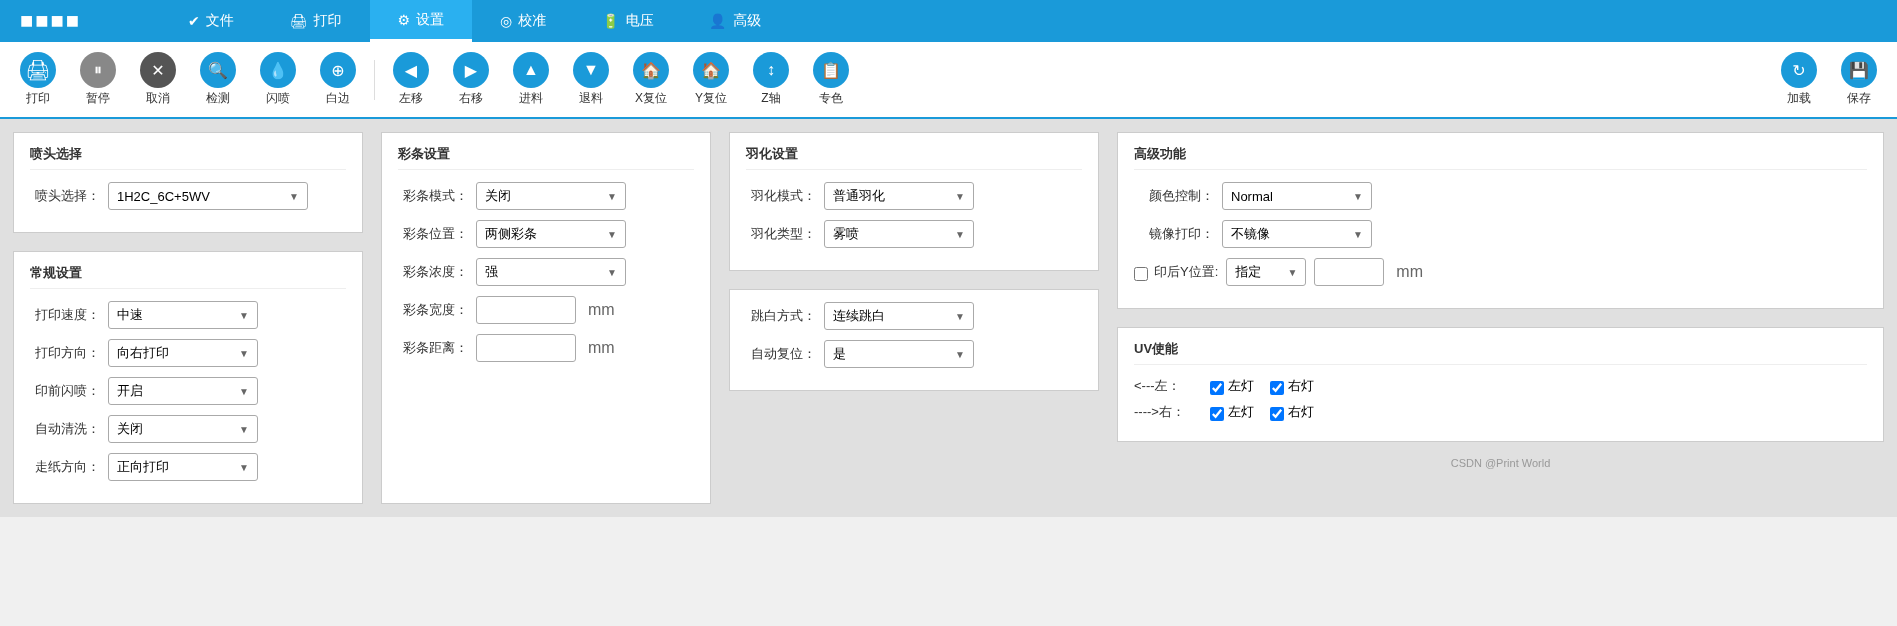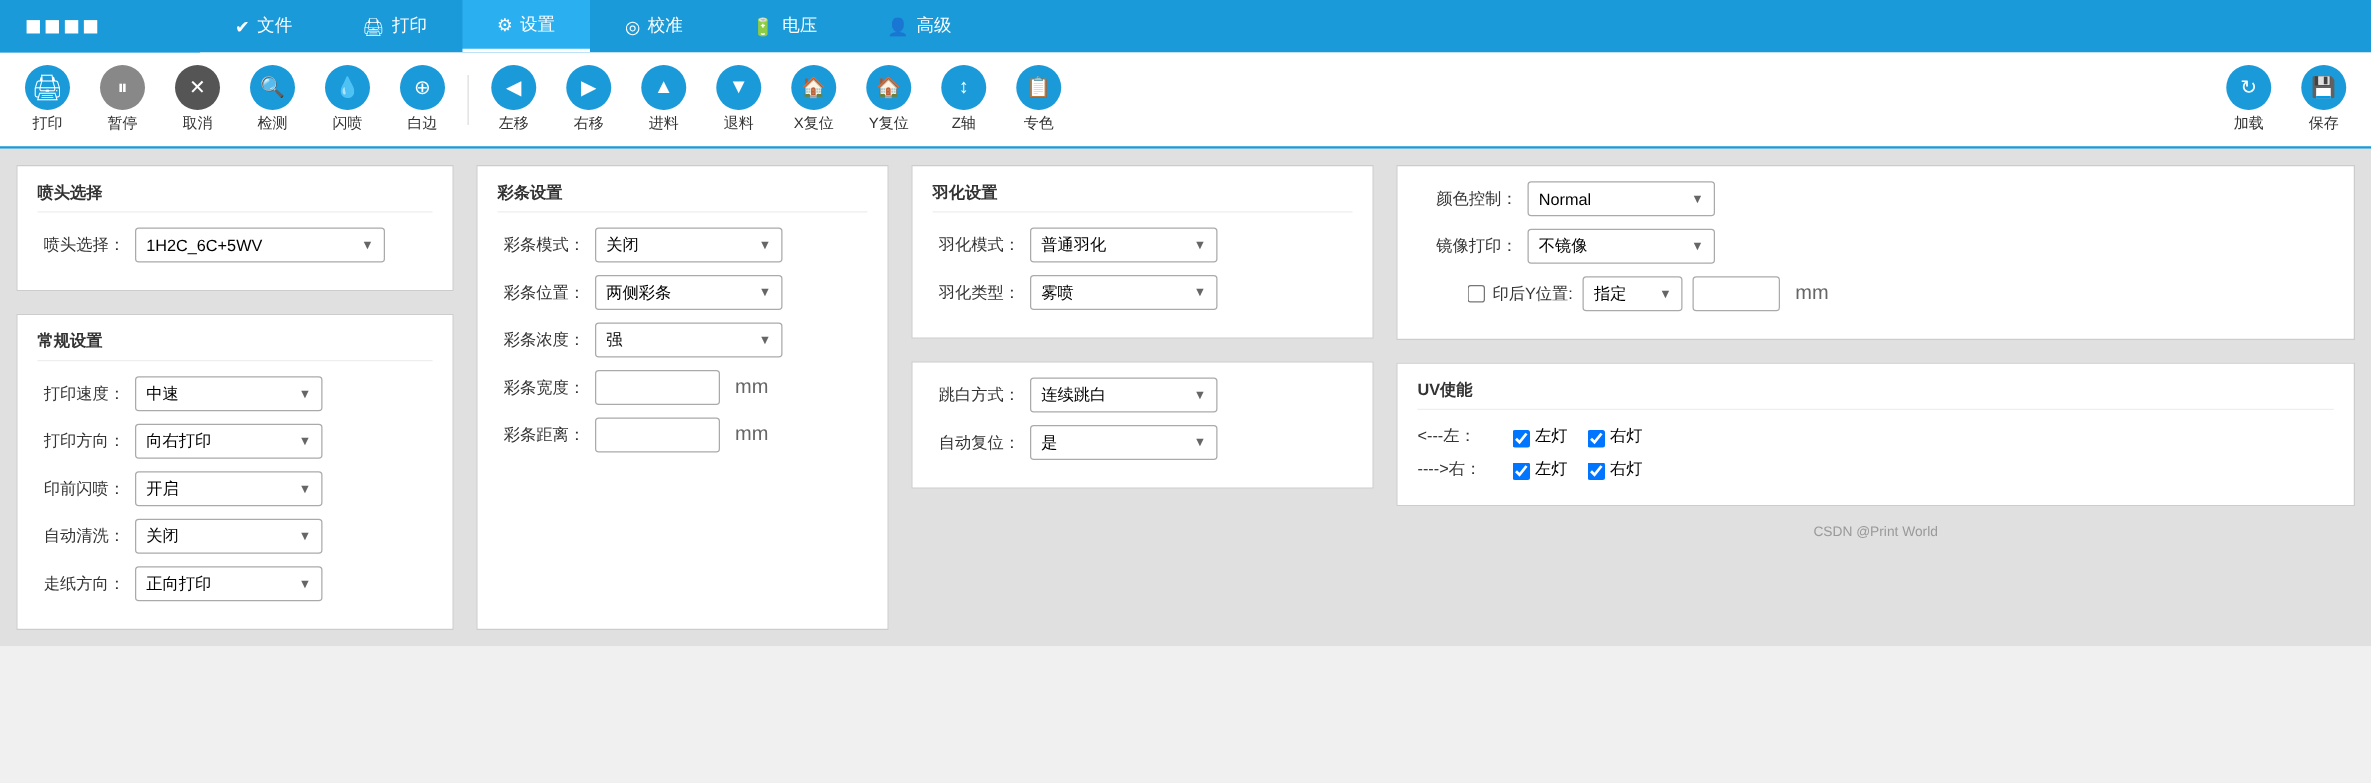--- a/index.html
+++ b/index.html
@@ -83,21 +83,21 @@
     .form-select-wide { min-width: 200px; }
     .select-arrow { color: #666; font-size: 10px; margin-left: 8px; }
 
     .form-input {
       border: 1px solid #aaa; background: white; padding: 4px 8px;
       border-radius: 3px; font-size: 13px; height: 28px;
     }
 
     .mm-label { color: #666; font-size: 16px; margin-left: 4px; }
 
-    .checkbox-row { display: flex; align-items: center; gap: 6px; margin-left: 40px; }
+    .checkbox-row { display: flex; align-items: flex-end; gap: 6px; }
     input[type="checkbox"] { width: 14px; height: 14px; }
 
     .uv-row { display: flex; align-items: center; gap: 16px; margin-bottom: 8px; }
     .uv-label { min-width: 60px; color: #333; }
     .uv-check { display: flex; align-items: flex-end; gap: 4px; }
 
     .watermark {
       text-align: center; font-size: 11px; color: #999;
       padding: 2px 10px;
     }
@@ -350,20 +350,21 @@
           <span>是</span>
           <span class="select-arrow">▼</span>
         </div>
       </div>
     </div>
   </div>
 
   <div style="display:flex; flex-direction:column; gap:8px; flex:1;">
 
     <div class="section">
+      <div class="section-title">高级功能</div>
 
       <div class="form-row">
         <span class="form-label" style="min-width:80px;">颜色控制：</span>
         <div class="form-select">
           <span>Normal</span>
           <span class="select-arrow">▼</span>
         </div>
       </div>
 
       <div class="form-row">

